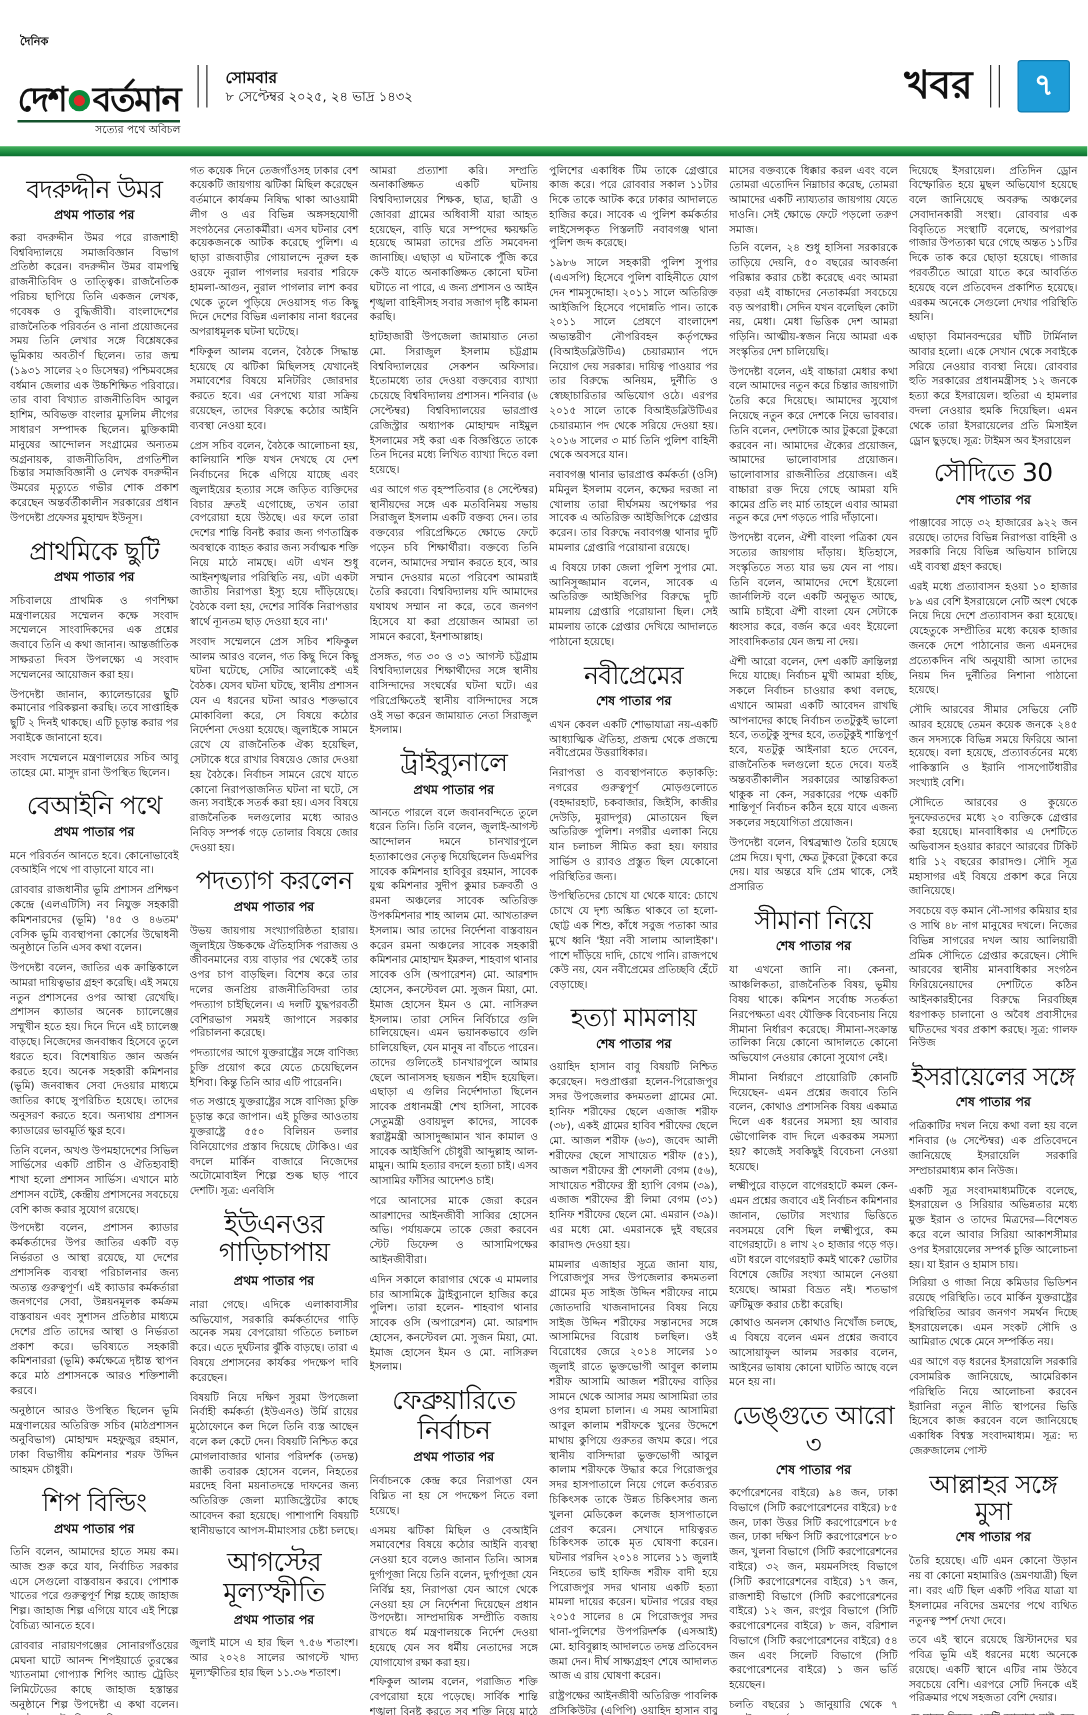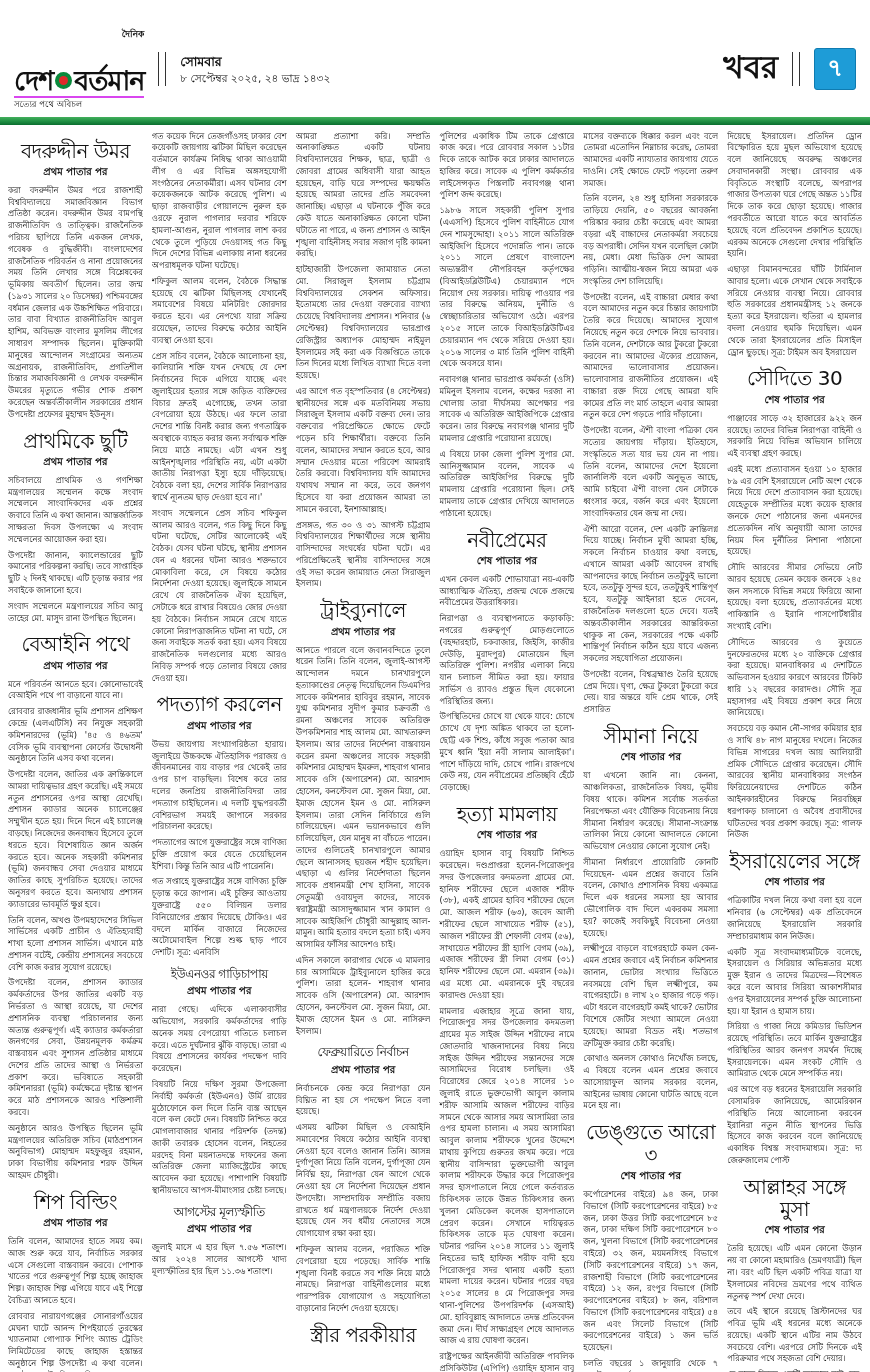--- a/index.html
+++ b/index.html
@@ -7,29 +7,29 @@
     width:870px;height:1372px;background:#ffffff;color:#111;
     font-family:"DejaVu Sans","Liberation Sans",sans-serif;
     overflow:hidden;position:relative;
   }
   
   .masthead{
     display:flex;align-items:center;
     padding:30px 10px 6px 14px;gap:14px;
   }
   .logo-block{display:flex;flex-direction:column;line-height:1;}
-  .logo-daily{font-size:9px;font-weight:700;margin-left:2px;text-align:right;}
+  .logo-daily{font-size:9px;font-weight:700;margin-left:2px;}
   .logo-main{display:flex;align-items:center;font-weight:800;font-size:27px;letter-spacing:-1px;margin-top:28px;}
   .logo-circle{
     width:17px;height:17px;border-radius:50%;
     background:#0a8a3c;display:inline-flex;align-items:center;justify-content:center;
     margin:0 2px;
   }
   .logo-circle i{width:9px;height:9px;border-radius:50%;background:#e02a2a;display:block;}
-  .logo-tag{font-size:8.5px;margin-top:2px;border-top:2px solid #d946ef;padding-top:2px;}
+  .logo-tag{font-size:8.5px;text-align:right;margin-top:2px;border-top:2px solid #14532d;padding-top:2px;}
   .vsep{
     width:6px;height:34px;border-left:1.5px solid #333;border-right:1.5px solid #333;
   }
   .date-block{line-height:1.35;}
   .date-day{font-weight:700;font-size:12.5px;}
   .date-line{font-size:10.5px;}
   .flex-spacer{flex:1;}
   .section-title{font-weight:800;font-size:31px;letter-spacing:0;}
   .page-box{
     width:40px;height:40px;background:#1e9cd7;border:1.5px solid #0f7bb0;border-radius:3px;
@@ -43,21 +43,21 @@
   
   .cols{
     display:flex;gap:9px;padding:6px 8px 0 8px;
     height:1256px;overflow:hidden;
   }
   .col{flex:1 1 0;overflow:hidden;min-width:0;}
   .col h2{
     font-size:20px;font-weight:400;text-align:center;
     margin:9px 0 2px 0;line-height:1.12;letter-spacing:-0.5px;
   }
-  .col h2.small{font-size:12px;}
+  .col h2.small{font-size:21px;}
   .cont{
     text-align:center;font-size:10px;font-weight:700;margin:1px 0 4px 0;
   }
   .col p{
     font-size:8.3px;line-height:1.42;text-align:justify;
     margin:0 0 4px 0;word-spacing:-0.3px;
   }
 </style>
 </head>
 <body>
@@ -130,20 +130,21 @@
       <p>জুলাই মাসে এ হার ছিল ৭.৫৬ শতাংশ। আর ২০২৪ সালের আগস্টে খাদ্য মূল্যস্ফীতির হার ছিল ১১.৩৬ শতাংশ।</p>
     </div>
     <div class="col">
       <p>আমরা প্রত্যাশা করি। সম্প্রতি অনাকাঙ্ক্ষিত একটি ঘটনায় বিশ্ববিদ্যালয়ের শিক্ষক, ছাত্র, ছাত্রী ও জোবরা গ্রামের অধিবাসী যারা আহত হয়েছেন, বাড়ি ঘরে সম্পদের ক্ষয়ক্ষতি হয়েছে আমরা তাদের প্রতি সমবেদনা জানাচ্ছি। এছাড়া এ ঘটনাকে পুঁজি করে কেউ যাতে অনাকাঙ্ক্ষিত কোনো ঘটনা ঘটাতে না পারে, এ জন্য প্রশাসন ও আইন শৃঙ্খলা বাহিনীসহ সবার সজাগ দৃষ্টি কামনা করছি।</p>
       <p>হাটহাজারী উপজেলা জামায়াত নেতা মো. সিরাজুল ইসলাম চট্টগ্রাম বিশ্ববিদ্যালয়ের সেকশন অফিসার। ইতোমধ্যে তার দেওয়া বক্তব্যের ব্যাখ্যা চেয়েছে বিশ্ববিদ্যালয় প্রশাসন। শনিবার (৬ সেপ্টেম্বর) বিশ্ববিদ্যালয়ের ভারপ্রাপ্ত রেজিস্ট্রার অধ্যাপক মোহাম্মদ নাইমুল ইসলামের সই করা এক বিজ্ঞপ্তিতে তাকে তিন দিনের মধ্যে লিখিত ব্যাখ্যা দিতে বলা হয়েছে।</p>
       <p>এর আগে গত বৃহস্পতিবার (৪ সেপ্টেম্বর) স্থানীয়দের সঙ্গে এক মতবিনিময় সভায় সিরাজুল ইসলাম একটি বক্তব্য দেন। তার বক্তব্যের পরিপ্রেক্ষিতে ক্ষোভে ফেটে পড়েন চবি শিক্ষার্থীরা। বক্তব্যে তিনি বলেন, আমাদের সম্মান করতে হবে, আর সম্মান দেওয়ার মতো পরিবেশ আমরাই তৈরি করবো। বিশ্ববিদ্যালয় যদি আমাদের যথাযথ সম্মান না করে, তবে জনগণ হিসেবে যা করা প্রয়োজন আমরা তা সামনে করবো, ইনশাআল্লাহ।</p>
       <p>প্রসঙ্গত, গত ৩০ ও ৩১ আগস্ট চট্টগ্রাম বিশ্ববিদ্যালয়ের শিক্ষার্থীদের সঙ্গে স্থানীয় বাসিন্দাদের সংঘর্ষের ঘটনা ঘটে। এর পরিপ্রেক্ষিতেই স্থানীয় বাসিন্দাদের সঙ্গে ওই সভা করেন জামায়াত নেতা সিরাজুল ইসলাম।</p>
       <h2>ট্রাইব্যুনালে</h2>
       <div class="cont">প্রথম পাতার পর</div>
       <p>আনতে পারলে বলে জবানবন্দিতে তুলে ধরেন তিনি। তিনি বলেন, জুলাই-আগস্ট আন্দোলন দমনে চানখারপুলে হত্যাকাণ্ডের নেতৃত্ব দিয়েছিলেন ডিএমপির সাবেক কমিশনার হাবিবুর রহমান, সাবেক যুগ্ম কমিশনার সুদীপ কুমার চক্রবর্তী ও রমনা অঞ্চলের সাবেক অতিরিক্ত উপকমিশনার শাহ আলম মো. আখতারুল ইসলাম। আর তাদের নির্দেশনা বাস্তবায়ন করেন রমনা অঞ্চলের সাবেক সহকারী কমিশনার মোহাম্মদ ইমরুল, শাহবাগ থানার সাবেক ওসি (অপারেশন) মো. আরশাদ হোসেন, কনস্টেবল মো. সুজন মিয়া, মো. ইমাজ হোসেন ইমন ও মো. নাসিরুল ইসলাম। তারা সেদিন নির্বিচারে গুলি চালিয়েছেন। এমন ভয়ানকভাবে গুলি চালিয়েছিল, যেন মানুষ না বাঁচতে পারেন। তাদের গুলিতেই চানখারপুলে আমার ছেলে আনাসসহ ছয়জন শহীদ হয়েছিল। এছাড়া এ গুলির নির্দেশদাতা ছিলেন সাবেক প্রধানমন্ত্রী শেখ হাসিনা, সাবেক সেতুমন্ত্রী ওবায়দুল কাদের, সাবেক স্বরাষ্ট্রমন্ত্রী আসাদুজ্জামান খান কামাল ও সাবেক আইজিপি চৌধুরী আব্দুল্লাহ আল-মামুন। আমি হত্যার বদলে হত্যা চাই। এসব আসামির ফাঁসির আদেশও চাই।</p>
+      <p>পরে আনাসের মাকে জেরা করেন আরশাদের আইনজীবী সাব্বির হোসেন অভি। পর্যায়ক্রমে তাকে জেরা করবেন স্টেট ডিফেন্স ও আসামিপক্ষের আইনজীবীরা।</p>
       <p>এদিন সকালে কারাগার থেকে এ মামলার চার আসামিকে ট্রাইব্যুনালে হাজির করে পুলিশ। তারা হলেন- শাহবাগ থানার সাবেক ওসি (অপারেশন) মো. আরশাদ হোসেন, কনস্টেবল মো. সুজন মিয়া, মো. ইমাজ হোসেন ইমন ও মো. নাসিরুল ইসলাম।</p>
       <h2 class="small">ফেব্রুয়ারিতে নির্বাচন</h2>
       <div class="cont">প্রথম পাতার পর</div>
       <p>নির্বাচনকে কেন্দ্র করে নিরাপত্তা যেন বিঘ্নিত না হয় সে পদক্ষেপ নিতে বলা হয়েছে।</p>
       <p>এসময় ঝটিকা মিছিল ও বেআইনি সমাবেশের বিষয়ে কঠোর আইনি ব্যবস্থা নেওয়া হবে বলেও জানান তিনি। আসন্ন দুর্গাপূজা নিয়ে তিনি বলেন, দুর্গাপূজা যেন নির্বিঘ্ন হয়, নিরাপত্তা যেন আগে থেকে নেওয়া হয় সে নির্দেশনা দিয়েছেন প্রধান উপদেষ্টা। সাম্প্রদায়িক সম্প্রীতি বজায় রাখতে ধর্ম মন্ত্রণালয়কে নির্দেশ দেওয়া হয়েছে যেন সব ধর্মীয় নেতাদের সঙ্গে যোগাযোগ রক্ষা করা হয়।</p>
       <p>শফিকুল আলম বলেন, পরাজিত শক্তি বেপরোয়া হয়ে পড়েছে। সার্বিক শান্তি শৃঙ্খলা বিনষ্ট করতে সব শক্তি নিয়ে মাঠে নামছে। নিরাপত্তা বাহিনীগুলোর মধ্যে পারস্পরিক যোগাযোগ ও সহযোগিতা বাড়ানোর নির্দেশ দেওয়া হয়েছে।</p>
       <h2>স্ত্রীর পরকীয়ার</h2>
     </div>
     <div class="col">
       <p>পুলিশের একাধিক টিম তাকে গ্রেপ্তারে কাজ করে। পরে রোববার সকাল ১১টার দিকে তাকে আটক করে ঢাকার আদালতে হাজির করে। সাবেক এ পুলিশ কর্মকর্তার লাইসেন্সকৃত পিস্তলটি নবাবগঞ্জ থানা পুলিশ জব্দ করেছে।</p>

